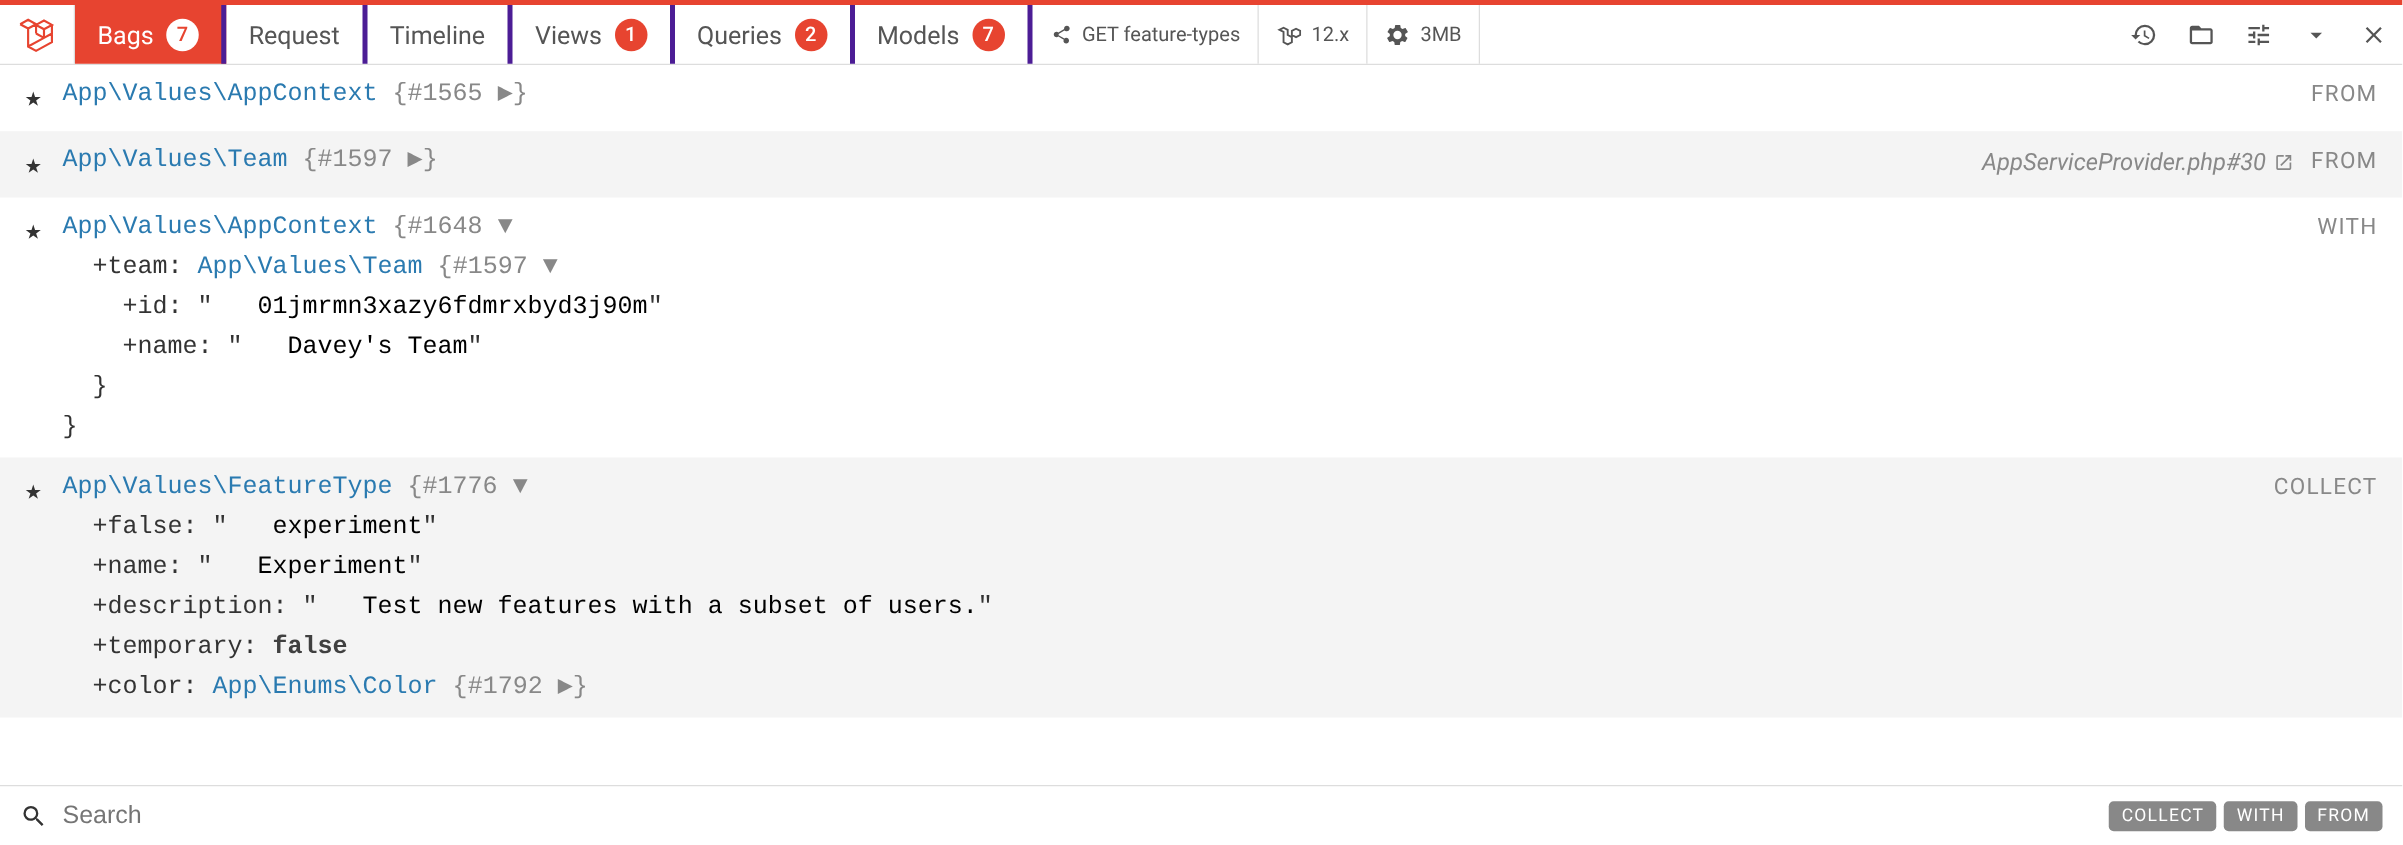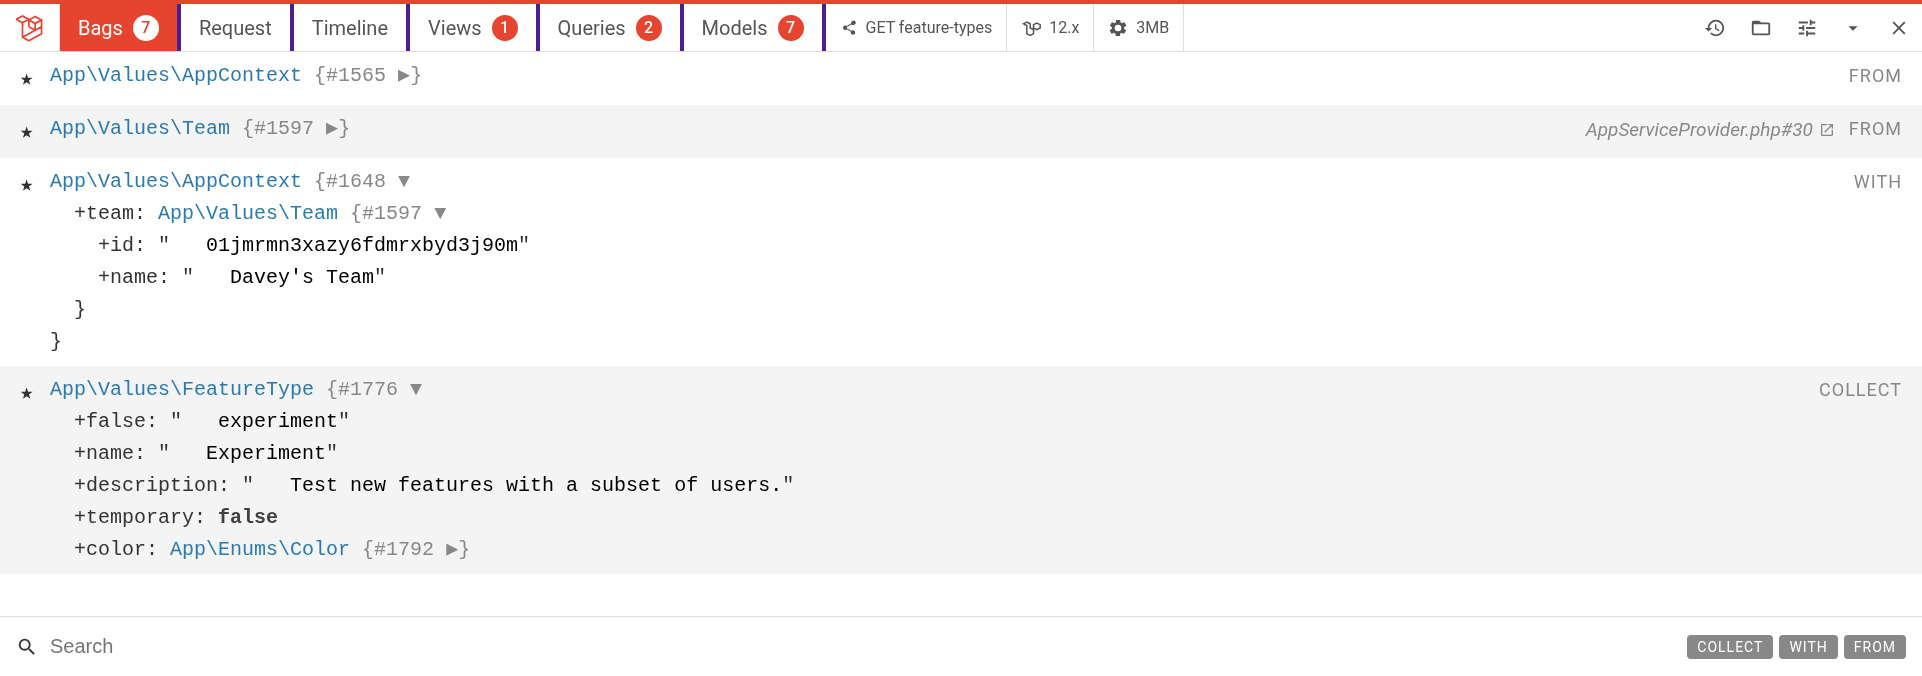--- a/index.html
+++ b/index.html
@@ -135,21 +135,21 @@
 }
 .meta .tag {
   color: #888;
   font-family: -apple-system, BlinkMacSystemFont, "Segoe UI", Roboto, sans-serif;
   font-size: 18px;
   letter-spacing: 1px;
 }
 .bottombar {
   position: absolute;
   bottom: 0; left: 0; right: 0;
-  height: 60px;
+  height: 48px;
   border-top: 1px solid #ddd;
   display: flex;
   align-items: center;
   padding: 0 16px;
   background: #fff;
 }
 .search-wrap {
   display: flex;
   align-items: center;
   flex: 1;

